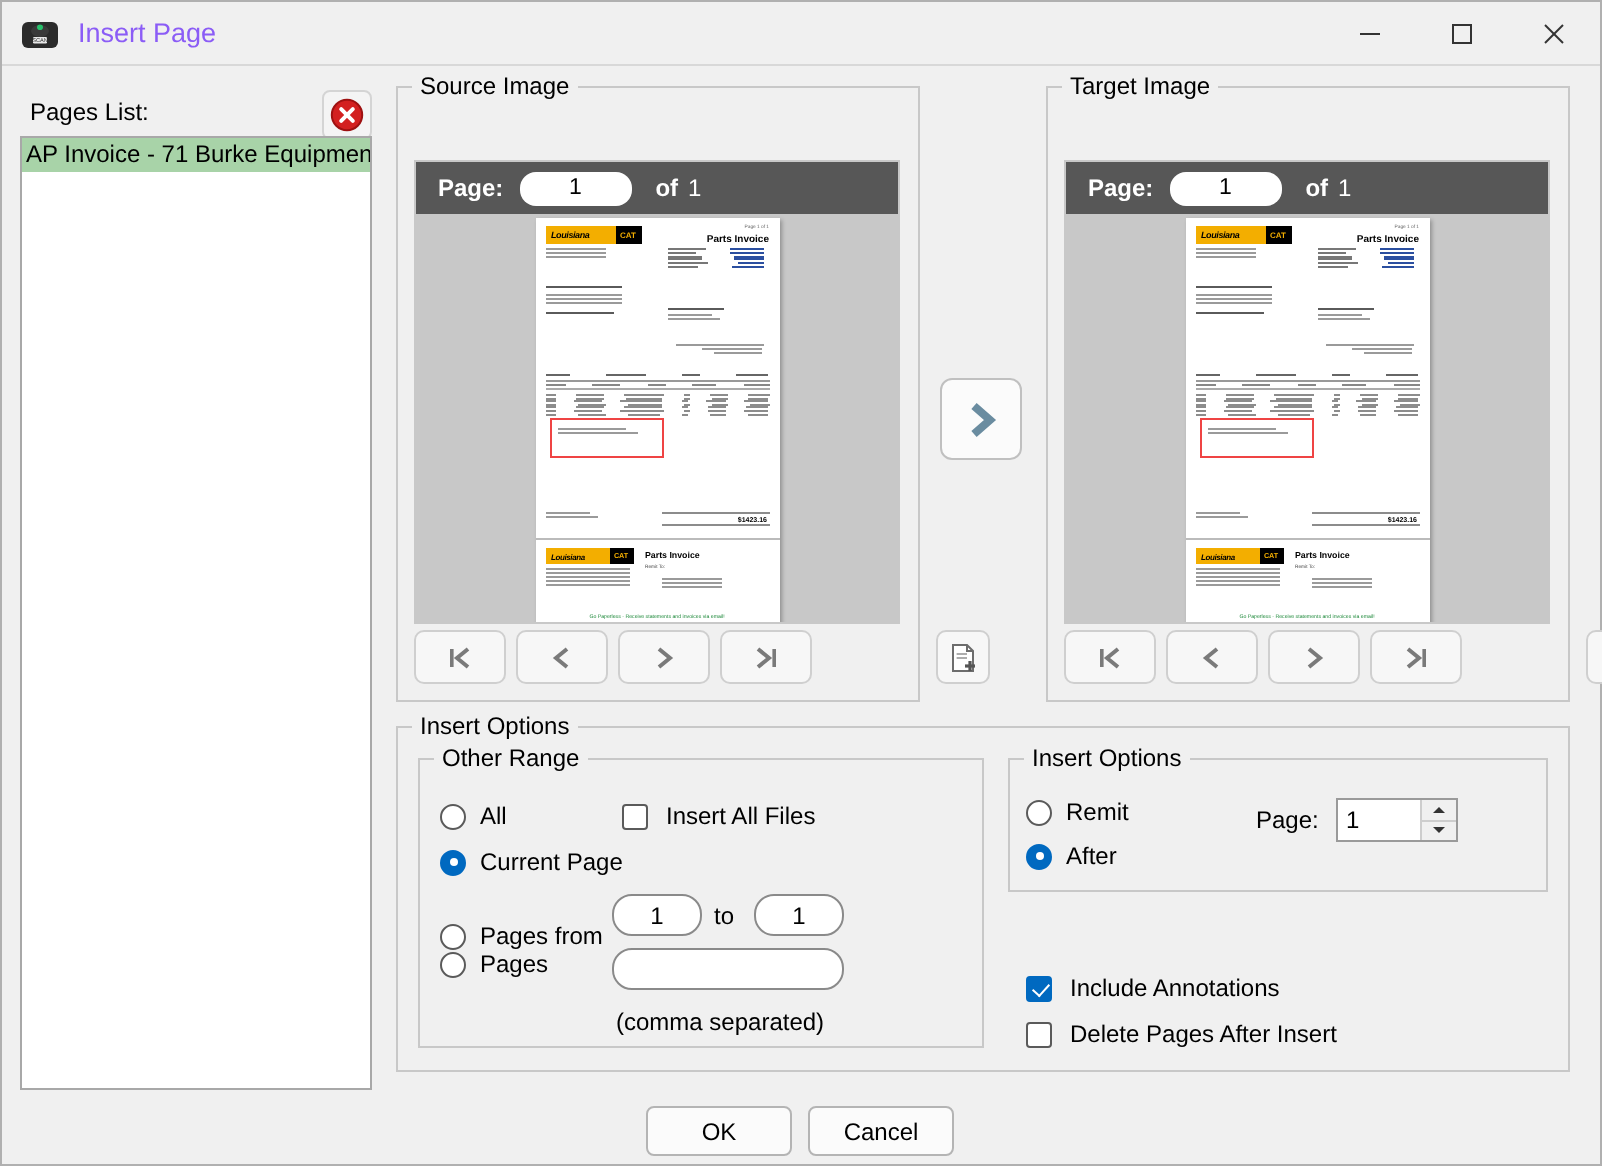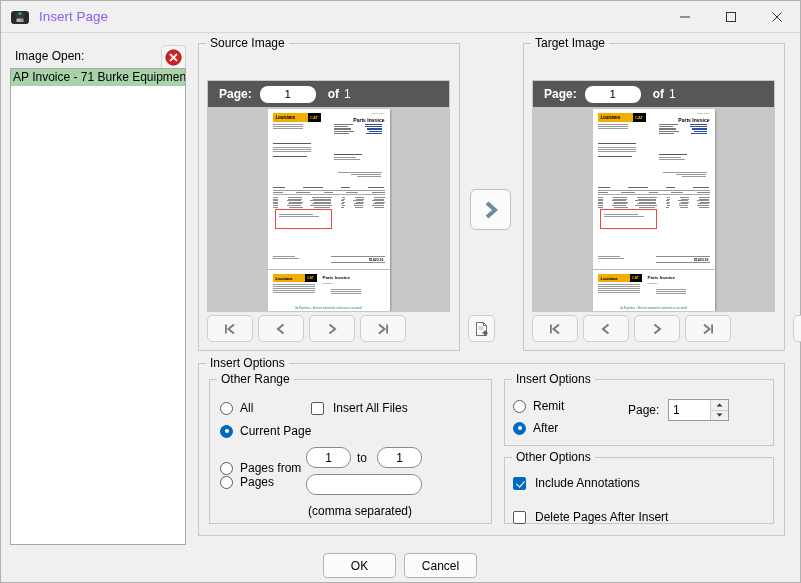--- a/index.html
+++ b/index.html
@@ -504,21 +504,21 @@
       <div class="win-btn close">
         <svg width="12" height="12" viewBox="0 0 12 12">
             <line x1="1.5" y1="1.5" x2="10.5" y2="10.5" stroke="#333" stroke-width="1"></line>
             <line x1="10.5" y1="1.5" x2="1.5" y2="10.5" stroke="#333" stroke-width="1"></line>
           </svg>
       </div>
     </div>
   </div>
   <div class="title-sep"></div>
 
-  <div class="imagelist-label">Image Open:</div>
+  <div class="imagelist-label">Pages List:</div>
   <div class="delete-btn">
     <svg width="17" height="17" viewBox="0 0 17 17">
       <circle cx="8.5" cy="8.5" r="7.6" fill="#d32020" stroke="#9e1111" stroke-width="1"></circle>
       <line x1="5.6" y1="5.6" x2="11.4" y2="11.4" stroke="#fff" stroke-width="2" stroke-linecap="round"></line>
       <line x1="11.4" y1="5.6" x2="5.6" y2="11.4" stroke="#fff" stroke-width="2" stroke-linecap="round"></line>
     </svg>
   </div>
   <div class="listbox">
     <div class="listitem selected">AP Invoice - 71 Burke Equipment S</div>
   </div>
@@ -1032,24 +1032,21 @@
           </svg>
       </div>
       <div class="spin-dn">
         <svg width="7" height="4" viewBox="0 0 7 4">
             <polygon points="3.5,3.5 0.5,0.5 6.5,0.5" fill="#333"></polygon>
           </svg>
       </div>
     </div>
   </div>
 
-  <div class="group" style="left:503px; top:456px; width:270px; height:67px;">
-    <div class="group-label">Other Options</div>
-  </div>
-  <div class="opt-row" style="left:512px; top:475px;">
+  <div class="opt-row" style="left:512px; top:486px;">
     <span class="checkbox on"></span>
     <span>Include Annotations</span>
   </div>
   <div class="opt-row" style="left:512px; top:509px;">
     <span class="checkbox"></span>
     <span>Delete Pages After Insert</span>
   </div>
 
   <div class="footer-btn" style="left:322px; top:552px;">OK</div>
   <div class="footer-btn" style="left:403px; top:552px;">Cancel</div>

